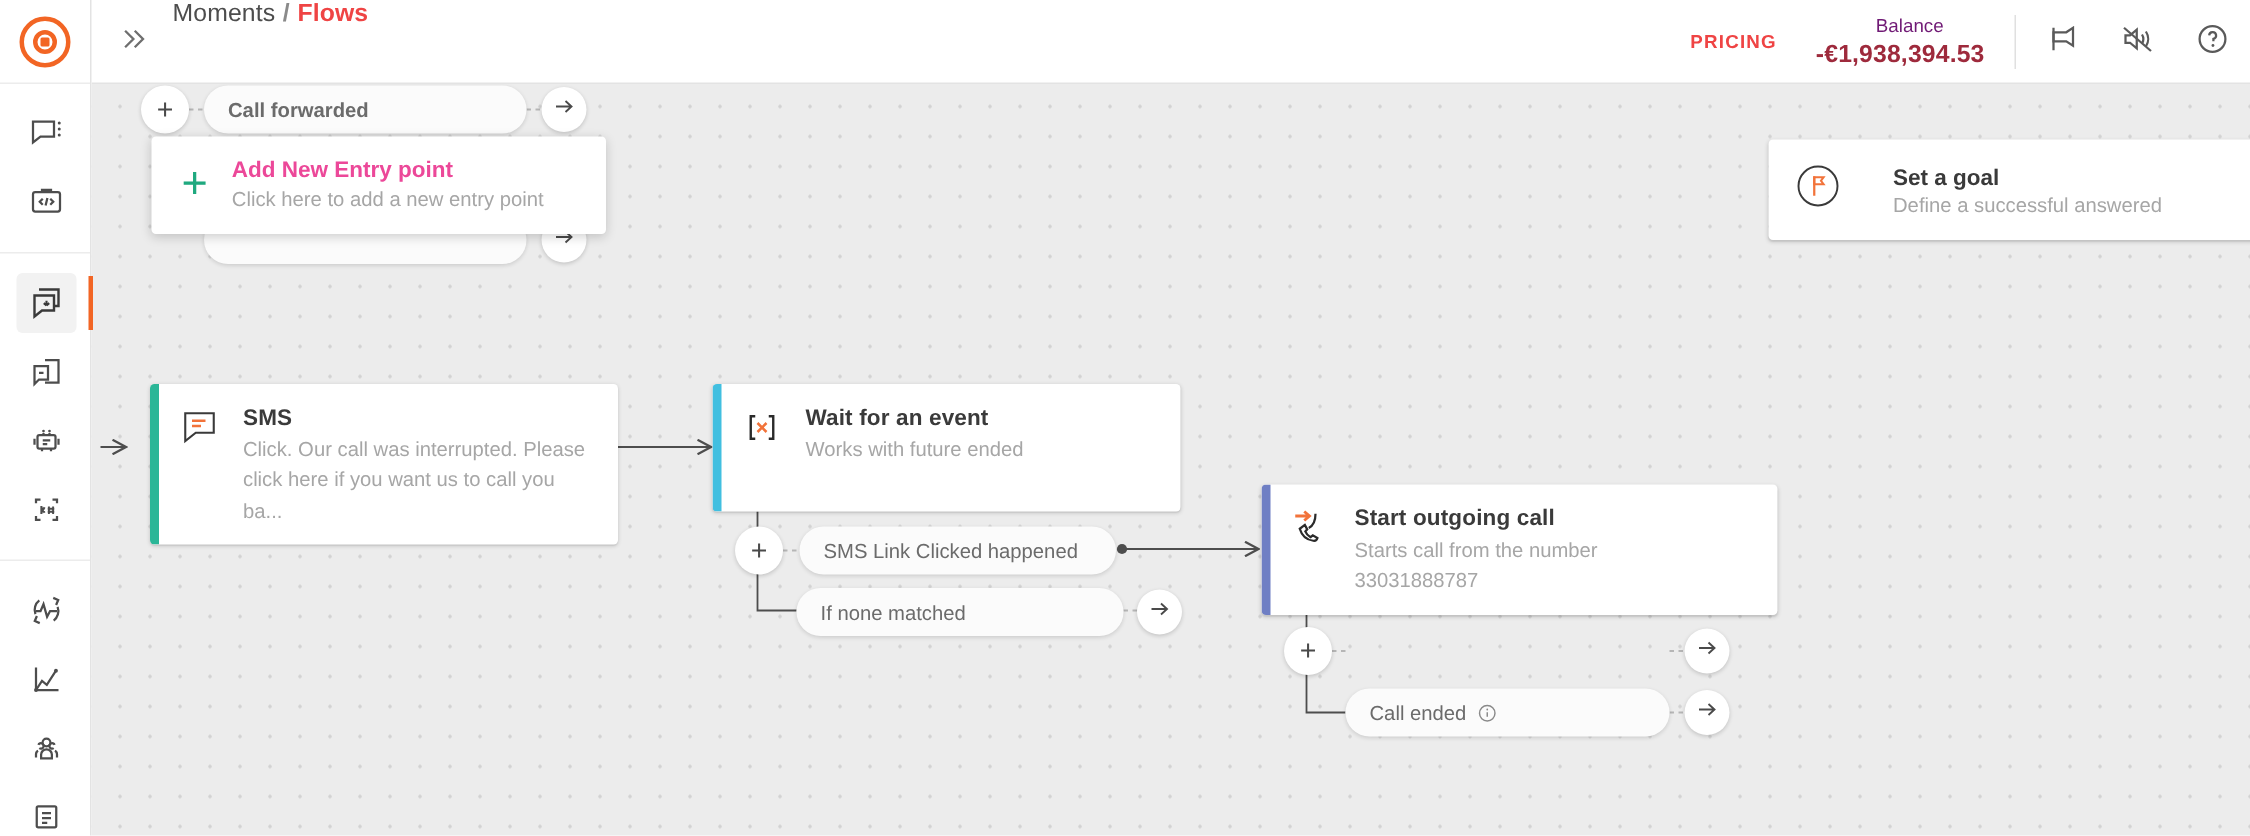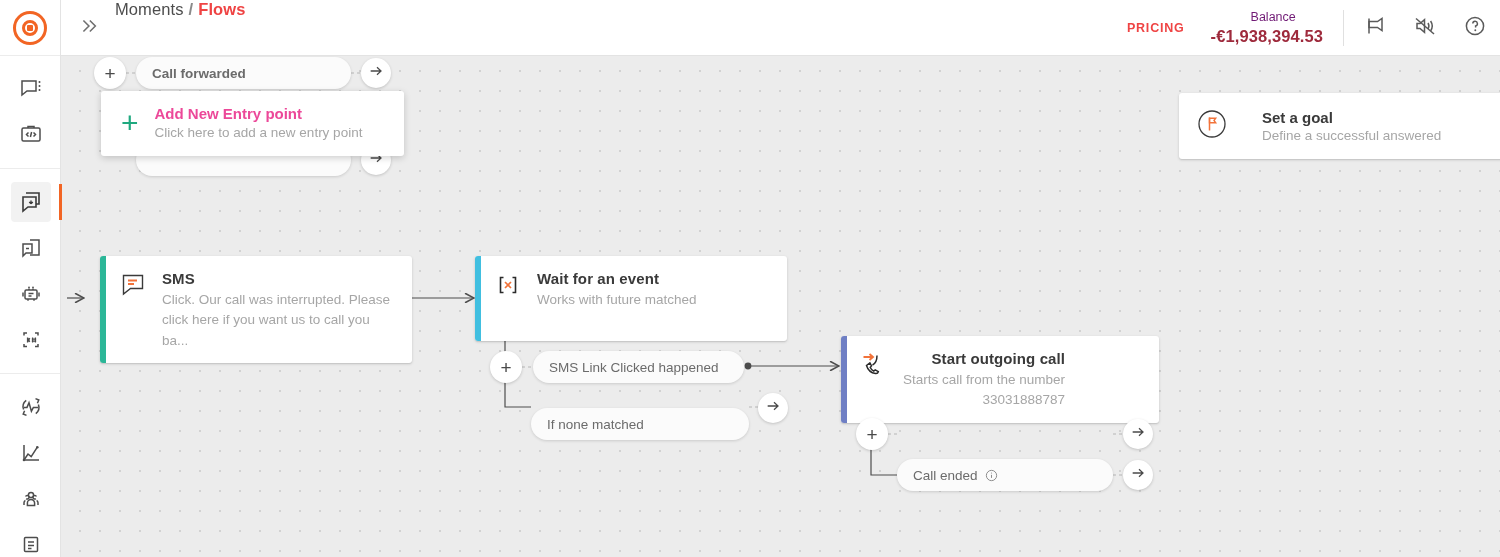--- a/index.html
+++ b/index.html
@@ -473,26 +473,26 @@
     <div class="accent" style="background:#41bfe0;"></div>
     <div class="body">
       <div class="nicon">
         <svg width="26" height="26" viewBox="0 0 26 26" fill="none" stroke="#2b2b2b" stroke-width="1.6">
           <path d="M8.5 5.5H5.5v15h3M17.5 5.5h3v15h-3"></path>
           <path d="M10 10l6 6M16 10l-6 6" stroke="#f2733a" stroke-width="1.7"></path>
         </svg>
       </div>
       <div>
         <div class="ntitle">Wait for an event</div>
-        <div class="nsub">Works with future matched</div>
-      </div>
-    </div>
-  </div>
-
-  <div class="node" style="left:780px; top:280px; width:318px; height:87px;text-align:right;">
+        <div class="nsub">Works with future ended</div>
+      </div>
+    </div>
+  </div>
+
+  <div class="node" style="left:780px; top:267px; width:344px; height:87px;">
     <div class="accent" style="background:#6f7fc4;"></div>
     <div class="body">
       <div class="nicon">
         <svg width="28" height="26" viewBox="0 0 28 26" fill="none">
           <path d="M2.5 5h9M8.5 2 12 5l-3.5 3" stroke="#f2733a" stroke-width="1.9" fill="none"></path>
           <path d="M16 3.5c0 5-1.5 8-4.5 9.5" stroke="#2b2b2b" stroke-width="1.5" fill="none"></path>
           <path d="M5.5 13.5c1.5 5 5 7.5 9 8 1.5.2 2.5-.6 2.8-1.8l-3.1-1.8-1.5 1.2c-1.6-.8-2.9-2.2-3.5-3.8l1.3-1.4-1.6-3z" stroke="#2b2b2b" stroke-width="1.5" fill="none"></path>
         </svg>
       </div>
       <div>
@@ -502,21 +502,21 @@
       </div>
     </div>
   </div>
 
   <div class="round plus" style="left:429px; top:295px;">
     <span style="font-size:19px; color:#4a4a4a; line-height:1;">+</span>
   </div>
   <div class="pill" style="left:472px; top:295px; width:211px;">
     <span>SMS Link Clicked happened</span>
   </div>
-  <div class="pill" style="left:470px; top:352px; width:218px;">
+  <div class="pill" style="left:470px; top:336px; width:218px;">
     <span>If none matched</span>
   </div>
   <div class="round" style="left:697px; top:337px;">
     <span>
       <svg width="16" height="16" viewBox="0 0 24 24" fill="none" stroke="#4a4a4a" stroke-width="1.9">
         <path d="M4 12h15M13.5 6.5 19.5 12l-6 5.5"></path>
       </svg>
     </span>
   </div>
 

